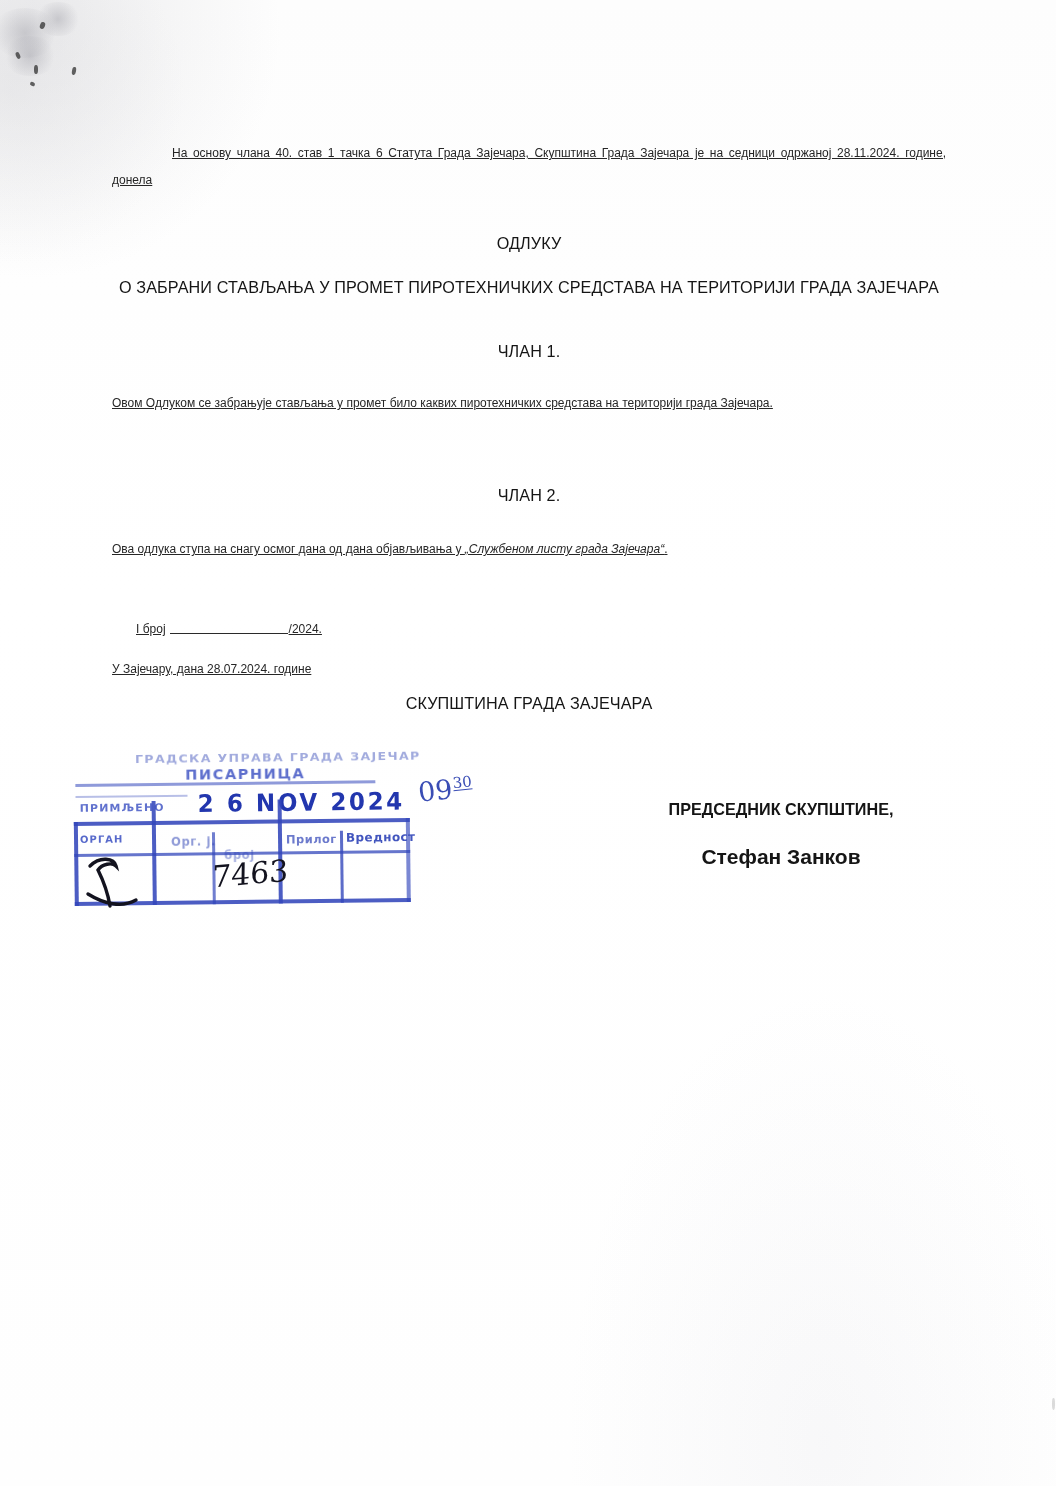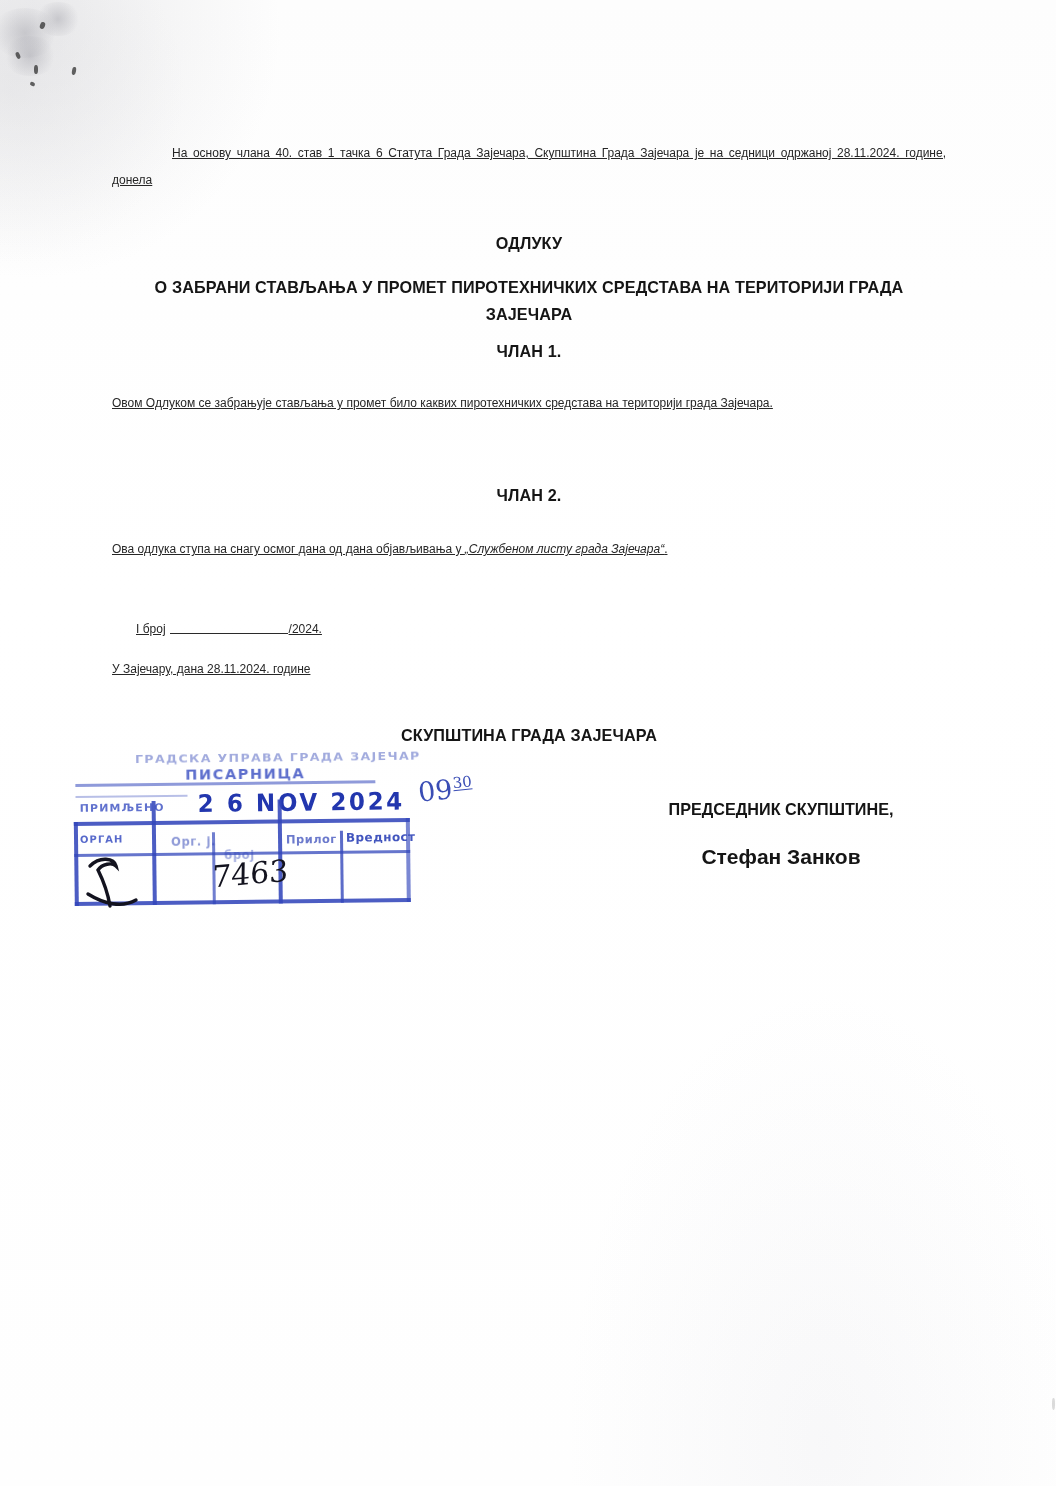--- a/index.html
+++ b/index.html
@@ -43,40 +43,40 @@
     text-align: justify;
     text-justify: inter-word;
     color: #262626;
     text-decoration: underline;
   }
   .para.indent { text-indent: 60px; }
   .para .ital { font-style: italic; }
 
   .ctr {
     text-align: center;
-    font-weight: bold;
+    font-weight: normal;
     font-size: 16.2px;
     line-height: 27px;
     color: #151515;
     letter-spacing: 0.1px;
   }
 
   .block { position: absolute; left: 0; width: 834px; }
 
   
   #p-intro      { top: 128px; }
   #h-odluku     { top: 230px; }
   #h-title      { top: 274px; }
   #h-clan1      { top: 338px; }
   #p-clan1      { top: 378px; }
   #h-clan2      { top: 482px; }
   #p-clan2      { top: 524px; }
   #p-broj       { top: 604px; margin-left: 24px; }
   #p-mesto      { top: 644px; }
-  #h-skupstina  { top: 722px; }
+  #h-skupstina  { top: 690px; }
 
   .line-fill {
     display: inline-block;
     width: 118px;
     border-bottom: 1.6px solid #2a2a2a;
     margin: 0 1px -1px 4px;
     height: 13px;
   }
 
   
@@ -247,21 +247,21 @@
     <div class="block ctr" id="h-clan2">ЧЛАН 2.</div>
 
     <p class="block para" id="p-clan2">
       <span>Ова одлука ступа на снагу осмог дана од дана објављивања у </span><span class="ital">„Службеном листу града Зајечара“</span><span>.</span>
     </p>
 
     <p class="block para" id="p-broj">
       <span>I број</span><span class="line-fill"></span><span>/2024.</span>
     </p>
 
-    <p class="block para" id="p-mesto">У Зајечару, дана 28.11.2024. године</p>
+    <p class="block para" id="p-mesto">У Зајечару, дана 28.07.2024. године</p>
 
     <div class="block ctr" id="h-skupstina">СКУПШТИНА ГРАДА ЗАЈЕЧАРА</div>
 
     <div id="sig-block">
       <div class="sig-role">ПРЕДСЕДНИК СКУПШТИНЕ,</div>
       <div class="sig-name">Стефан Занков</div>
     </div>
 
   </div>
 

